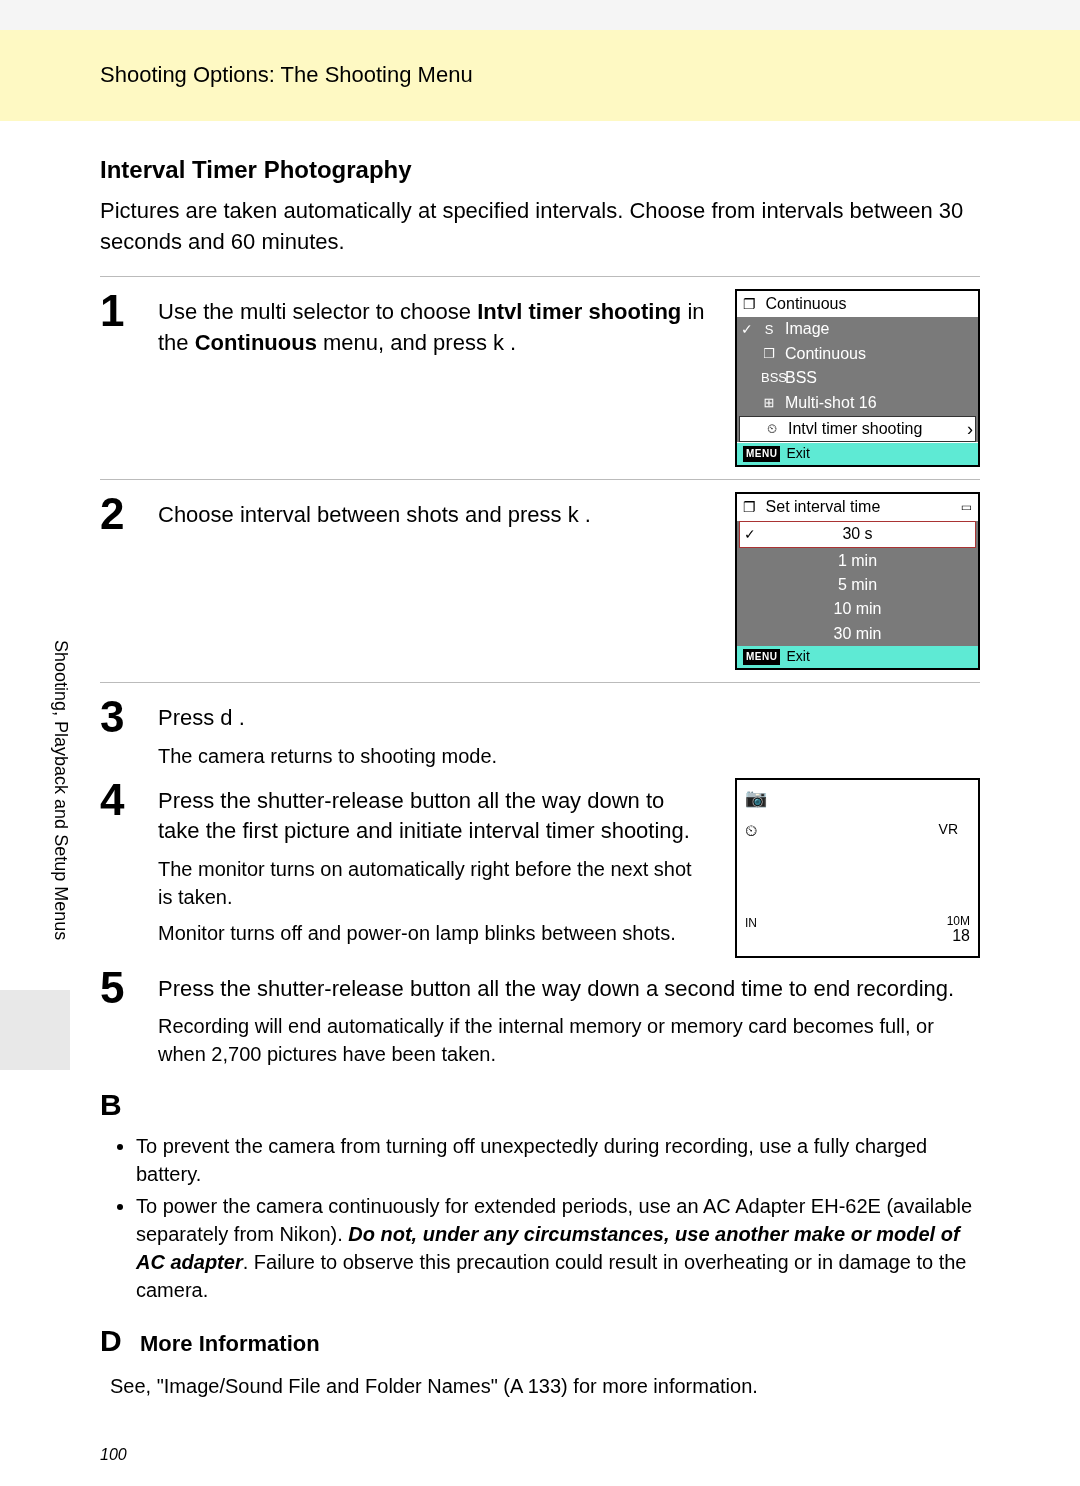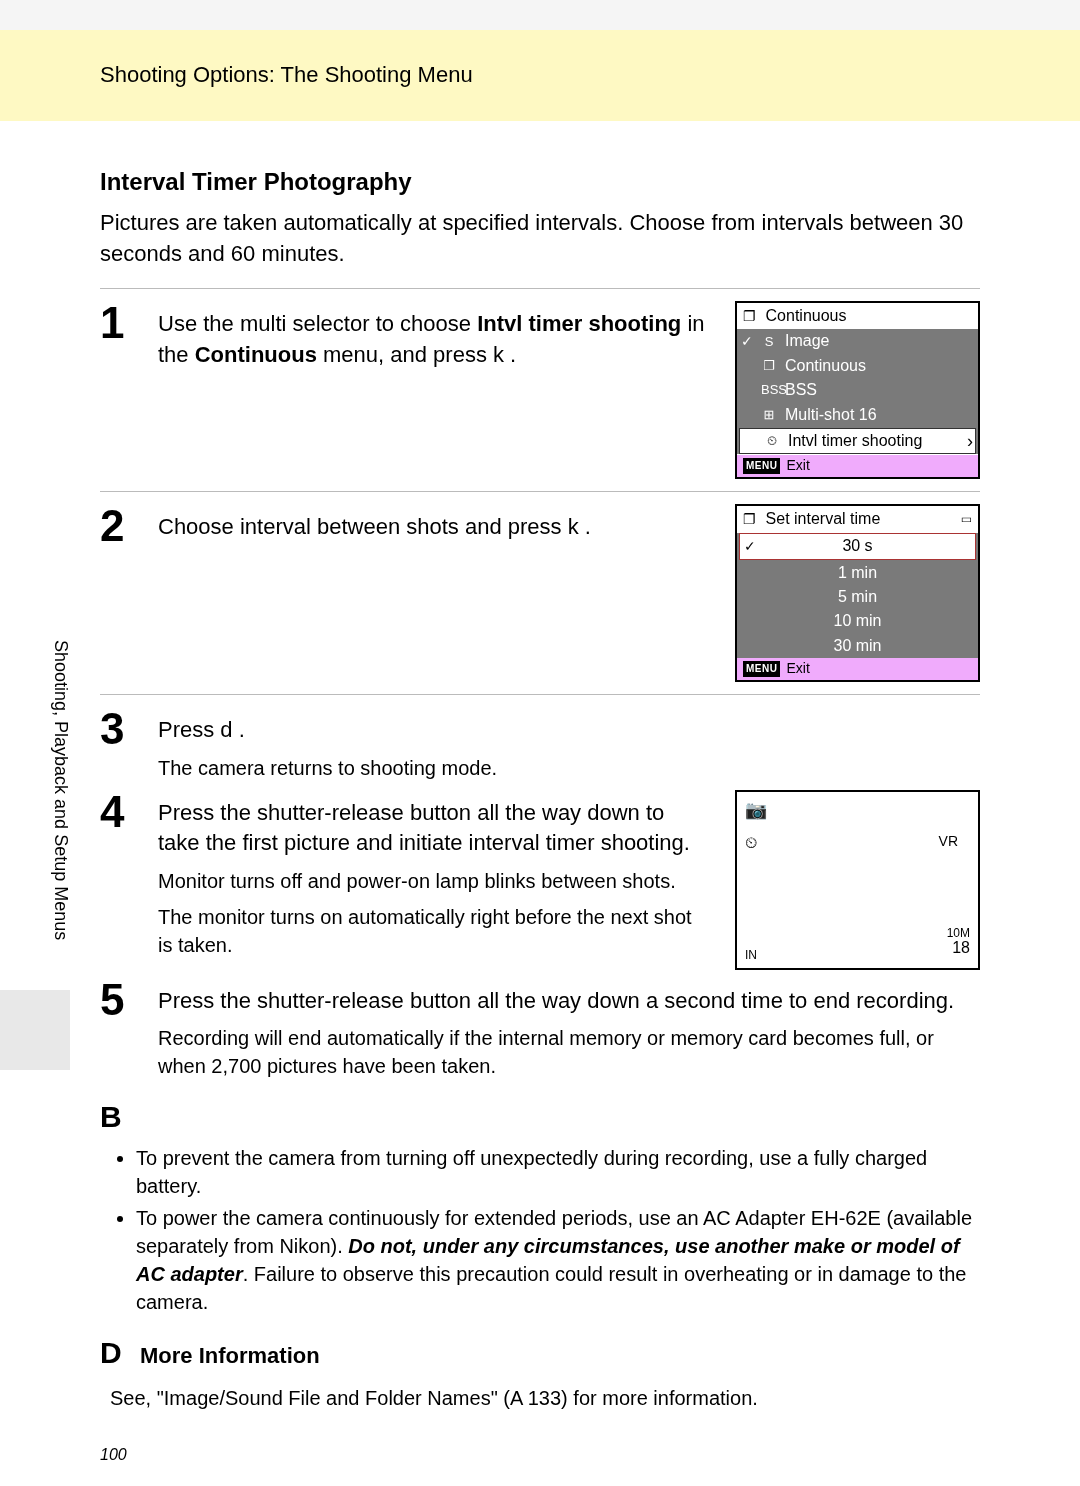--- a/index.html
+++ b/index.html
@@ -24,21 +24,21 @@
     background: #fef9c3;
     padding: 30px 0 30px 100px;
     font-size: 22px;
   }
   .content {
     padding: 20px 100px 0 100px;
   }
   h2.section-title {
     font-size: 24px;
     font-weight: bold;
-    margin: 24px 0 10px 0;
+    margin: 12px 0 10px 0;
   }
   p.intro { margin: 6px 0 18px 0; }
   hr.sep { border: none; border-top: 1px solid #bbb; margin: 12px 0; }
   .step {
     display: flex;
     align-items: flex-start;
     gap: 18px;
     margin-bottom: 8px;
   }
   .step-num {
@@ -113,41 +113,41 @@
     background: #fff; color: #000; border: 1px solid #333; margin: 1px 2px;
   }
   .lcd-item .mini-icon {
     width: 16px; text-align: center; font-size: 13px; line-height: 16px;
   }
   .lcd-check { position: absolute; left: 4px; font-size: 14px; }
   .lcd-sel-arrow {
     position: absolute; right: 2px; font-size: 18px; color: #000;
   }
   .lcd-footer {
-    background: #f0abfc; padding: 1px 6px; display: flex; align-items: center; gap: 6px; font-size: 14px;
+    background: #5eead4; padding: 1px 6px; display: flex; align-items: center; gap: 6px; font-size: 14px;
   }
   .menu-badge {
     background: #000; color: #fff; font-size: 10px; font-weight: bold;
     padding: 1px 3px; letter-spacing: 0.5px;
   }
 
   
   .lcd-interval .lcd-item { justify-content: center; padding-left: 6px; padding-right: 6px; }
   .lcd-interval .lcd-item.selected { background: #fff; color:#000; border:1px solid #a33; }
 
   
   .lcd-live {
     border: 2px solid #000; height: 180px; position: relative; background: #fff;
   }
   .lcd-live .tl { position:absolute; top:6px; left:8px; font-size:18px; }
   .lcd-live .ml { position:absolute; top:40px; left:8px; font-size:16px; }
   .lcd-live .mr { position:absolute; top:40px; right:20px; font-size:14px; }
   .lcd-live .br1 { position:absolute; bottom:26px; right:8px; font-size:12px; }
   .lcd-live .br2 { position:absolute; bottom:8px; right:8px; font-size:16px; }
-  .lcd-live .bl { position:absolute; bottom:4px; left:8px; font-size:12px; }
+  .lcd-live .bl { position:absolute; bottom:24px; left:8px; font-size:12px; }
 
   .bold { font-weight: bold; }
   .italic-bold { font-weight: bold; font-style: italic; }
   .continuous-icon::before { content: "❐"; font-size:14px; margin-right:4px; }
 </style>
 </head>
 <body>
 
 <div class="page">
 
@@ -257,22 +257,22 @@
       <div class="step-body">
         <div>Press d   .</div>
         <div class="note-text">The camera returns to shooting mode.</div>
       </div>
     </div>
 
     <div class="step">
       <div class="step-num">4</div>
       <div class="step-body">
         <div>Press the shutter-release button all the way down to take the first picture and initiate interval timer shooting.</div>
+        <div class="note-text">The monitor turns on automatically right before the next shot is taken.</div>
         <div class="note-text">Monitor turns off and power-on lamp blinks between shots.</div>
-        <div class="note-text">The monitor turns on automatically right before the next shot is taken.</div>
       </div>
       <div class="step-figure">
         <div class="lcd-live">
           <div class="tl">📷</div>
           <div class="ml">⏲</div>
           <div class="mr">VR</div>
           <div class="bl">IN</div>
           <div class="br1">10M</div>
           <div class="br2">18</div>
         </div>

